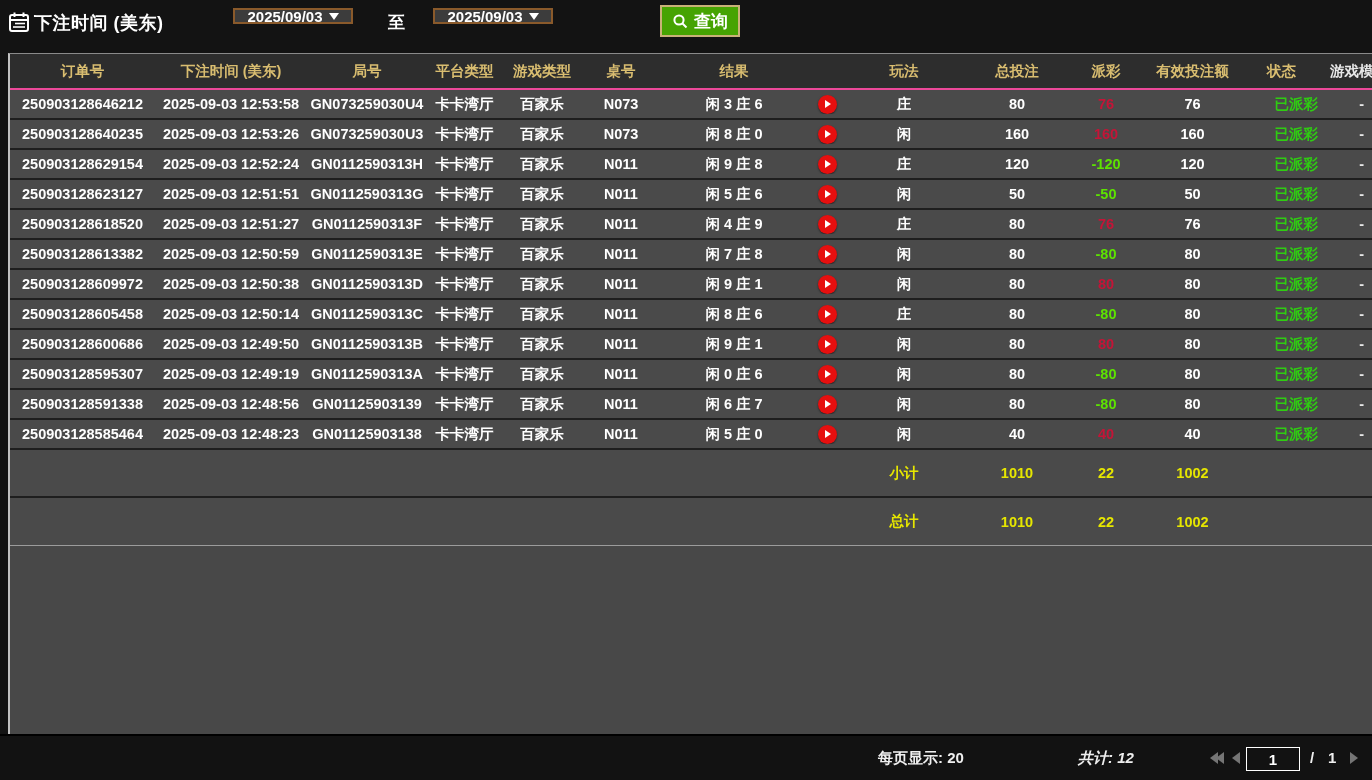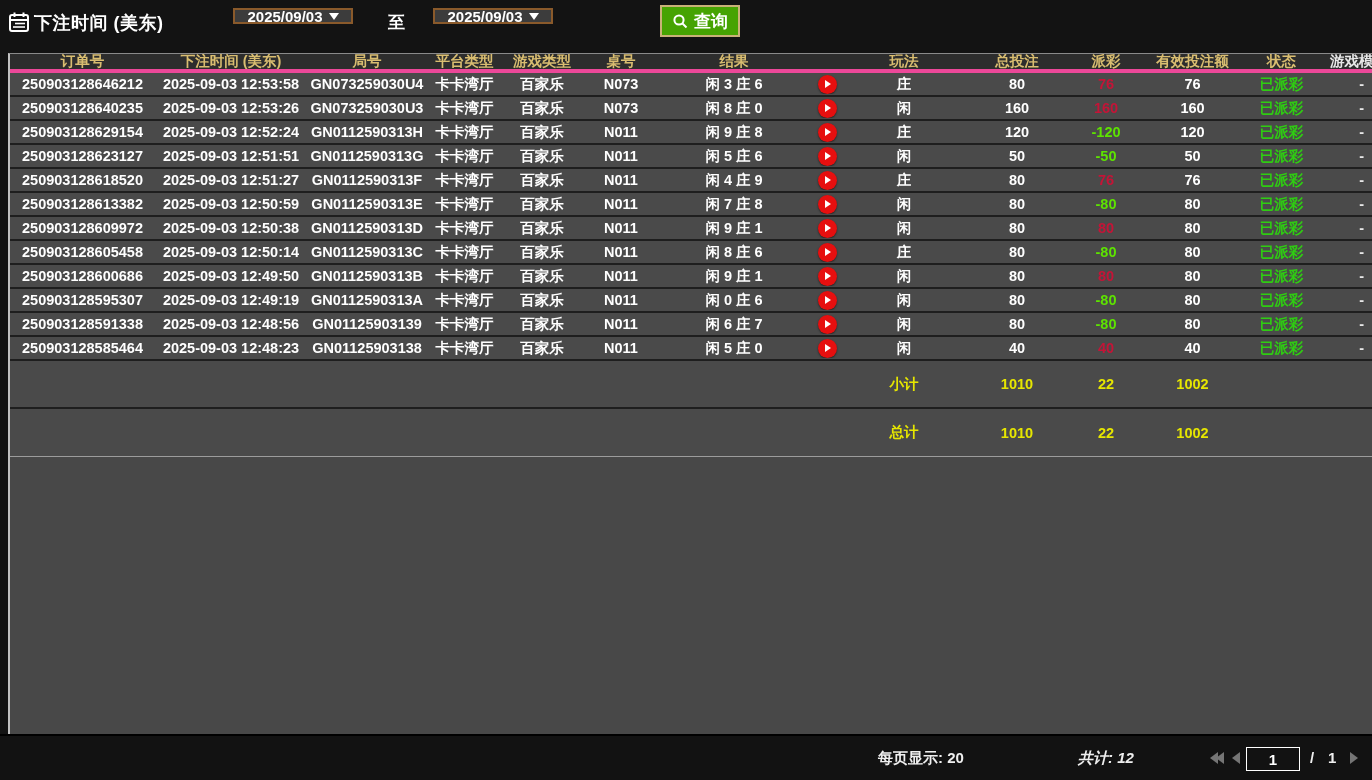--- a/index.html
+++ b/index.html
@@ -18,29 +18,29 @@
   .to-label{position:absolute;left:388px;top:11px;color:#fff;font-size:17px;font-weight:bold;}
   .query-btn{position:absolute;left:660px;top:5px;height:32px;padding:0 10px;
     background:var(--query-green,#46a302);border:2px solid #c9b178;display:flex;align-items:center;gap:5px;cursor:pointer;}
   .query-btn .qlabel{color:#fff;font-size:17px;font-weight:bold;}
 
   
   .tablewrap{position:absolute;top:53px;left:8px;right:0;bottom:46px;display:flex;flex-direction:column;
     border-left:2px solid #c2c2c2;border-top:1px solid #8a8a8a;background:#131313;overflow:hidden;}
   .tr{display:grid;grid-template-columns:145px 152px 120px 75px 80px 78px 148px 38px 116px 110px 68px 105px 73px minmax(0,1fr);
     align-items:center;}
-  .thead{height:19px;background:#2d2d2d;border-bottom:4px solid #ec4899;}
+  .thead{height:36px;background:#2d2d2d;border-bottom:2px solid #ec4899;}
   .thead .td{color:var(--header-gold,#d9bd70);font-size:14.5px;font-weight:bold;}
-  .row{height:24px;background:#4a4a4a;border-bottom:2px solid #1e1e1e;}
+  .row{height:30px;background:#4a4a4a;border-bottom:2px solid #1e1e1e;}
   .td{text-align:center;color:#fff;font-size:14.5px;font-weight:bold;white-space:nowrap;overflow:hidden;}
   .td.mode{text-align:right;padding-right:8px;color:#e8e8e8;}
   .thead .td.mode{text-align:left;padding-left:12px;}
   .td.pay.pos{color:var(--payout-win,#c41437);}
   .td.pay.neg{color:var(--payout-loss,#5de300);}
-  .td.status{color:var(--status-green,#2fcc12);}
+  .td.status{color:var(--status-green,#2fcc12);text-align:right;}
   .sum-row{height:48px;background:#4a4a4a;border-bottom:2px solid #1e1e1e;}
   .sum-row .td{color:var(--total-yellow,#e6e600);}
   .sum-row.last{border-bottom:1px solid #9c9c9c;}
   .filler{flex:1;background:#484848;}
 
   .play-btn{width:19px;height:19px;border-radius:50%;background:#e60f0f;margin:0 auto;
     display:flex;align-items:center;justify-content:center;cursor:pointer;box-shadow:0 1px 2px rgba(0,0,0,.5);}
   .play-btn i{display:block;width:0;height:0;border-top:4px solid transparent;border-bottom:4px solid transparent;
     border-left:6px solid #fff;margin-left:2px;}
 

